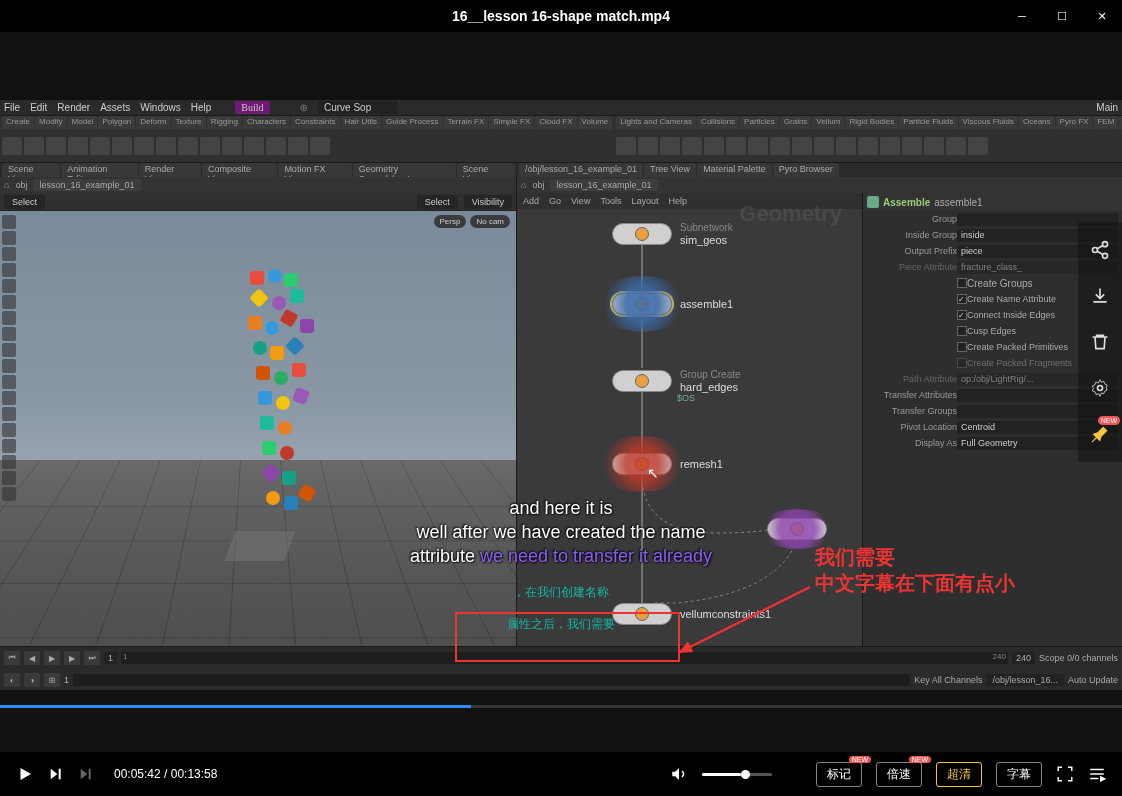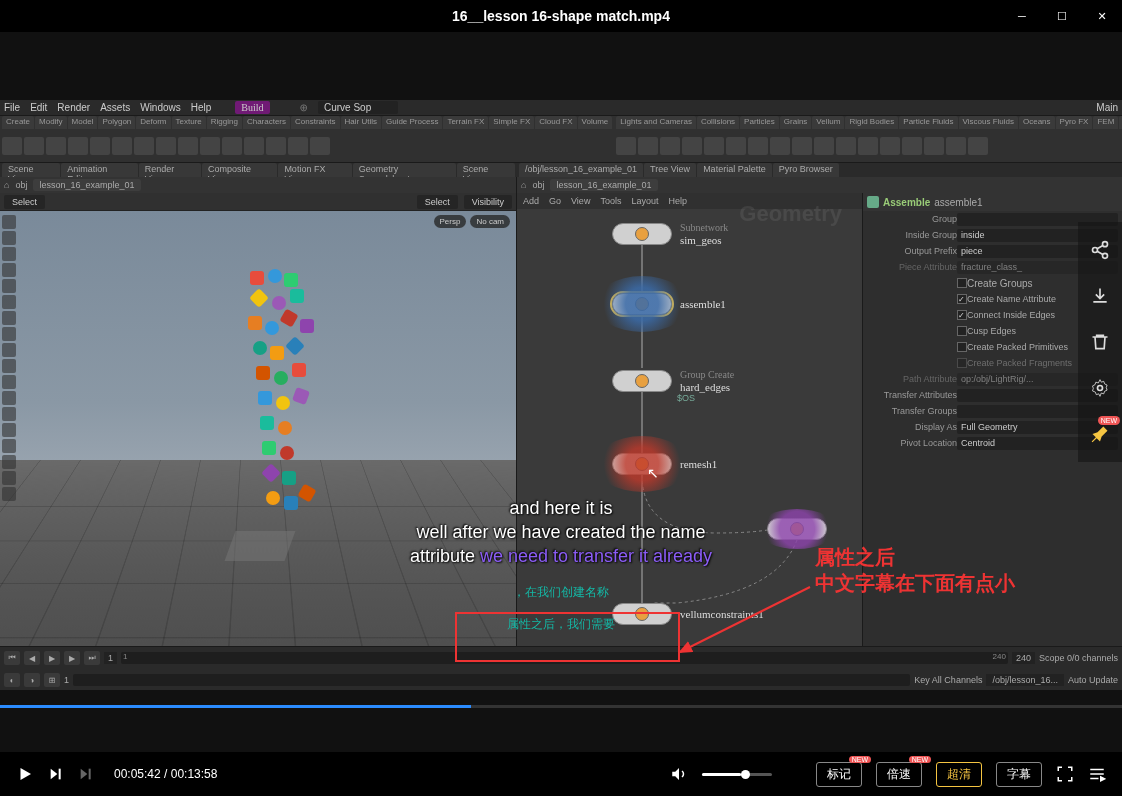--- a/index.html
+++ b/index.html
@@ -143,21 +143,21 @@
   border: 1px solid #888; position: relative;
 }
 .network .node .pill .core {
   width: 14px; height: 14px; border-radius: 50%;
   background: #e8a040; border: 1px solid #666;
 }
 .network .node .halo {
   position: absolute; inset: -18px; border-radius: 50%;
   pointer-events:none;
 }
-.network .node .labels { font-size: 11px; color: #ddd; line-height: 13px; font-family: Liberation Serif, serif;}
+.network .node .labels { font-size: 11px; color: #ddd; line-height: 13px;}
 .network .node .labels .t { color: #888; font-size: 10px;}
 .network .hint { position:absolute; font-size:9px; color:#7a9; }
 .parms {
   width: 260px; background: #2e2e2e;
   display: flex; flex-direction: column;
   font-size: 10px; border-left:1px solid #1a1a1a;
 }
 .parms .hdr {
   height: 18px; background: #333; display: flex;
   align-items: center; padding: 0 4px; gap: 4px;
@@ -579,26 +579,26 @@
                 </div>
                 <div class="row">
                   <div class="lbl">Transfer Attributes</div>
                   <div class="val"></div>
                 </div>
                 <div class="row">
                   <div class="lbl">Transfer Groups</div>
                   <div class="val"></div>
                 </div>
                 <div class="row">
+                  <div class="lbl">Pivot Location</div>
+                  <div class="val">Centroid</div>
+                </div>
+                <div class="row">
                   <div class="lbl">Display As</div>
                   <div class="val">Full Geometry</div>
-                </div>
-                <div class="row">
-                  <div class="lbl">Pivot Location</div>
-                  <div class="val">Centroid</div>
                 </div>
               </div>
           </div>
         </div>
       </div>
     </div>
 
     <div class="timeline">
       <div class="row1">
         <div class="btn">⏮</div>
@@ -638,21 +638,21 @@
   <div class="redbox" style="left:455px;top:580px;width:225px;height:50px;"></div>
   <svg style="position:absolute;left:670px;top:550px;width:150px;height:80px;pointer-events:none;">
     <defs>
         <marker id="ah" markerWidth="8" markerHeight="8" refX="6" refY="3" orient="auto">
           <polygon points="0 0, 7 3, 0 6" fill="#e33"></polygon>
         </marker>
       </defs>
     <line x1="140" y1="5" x2="10" y2="70" stroke="#e33" stroke-width="2" marker-end="url(#ah)"></line>
   </svg>
   <div class="redlabel" style="left:815px;top:512px;">
-    <div>属性之后</div>
+    <div>我们需要</div>
     <div>中文字幕在下面有点小</div>
   </div>
 
   <div class="sidebar">
     <div class="sbtn">
         <svg width="20" height="20" viewBox="0 0 24 24" fill="none" stroke="#ddd" stroke-width="2">
           <circle cx="18" cy="5" r="3"></circle>
           <circle cx="6" cy="12" r="3"></circle>
           <circle cx="18" cy="19" r="3"></circle>
           <line x1="8.6" y1="10.5" x2="15.4" y2="6.5"></line>

